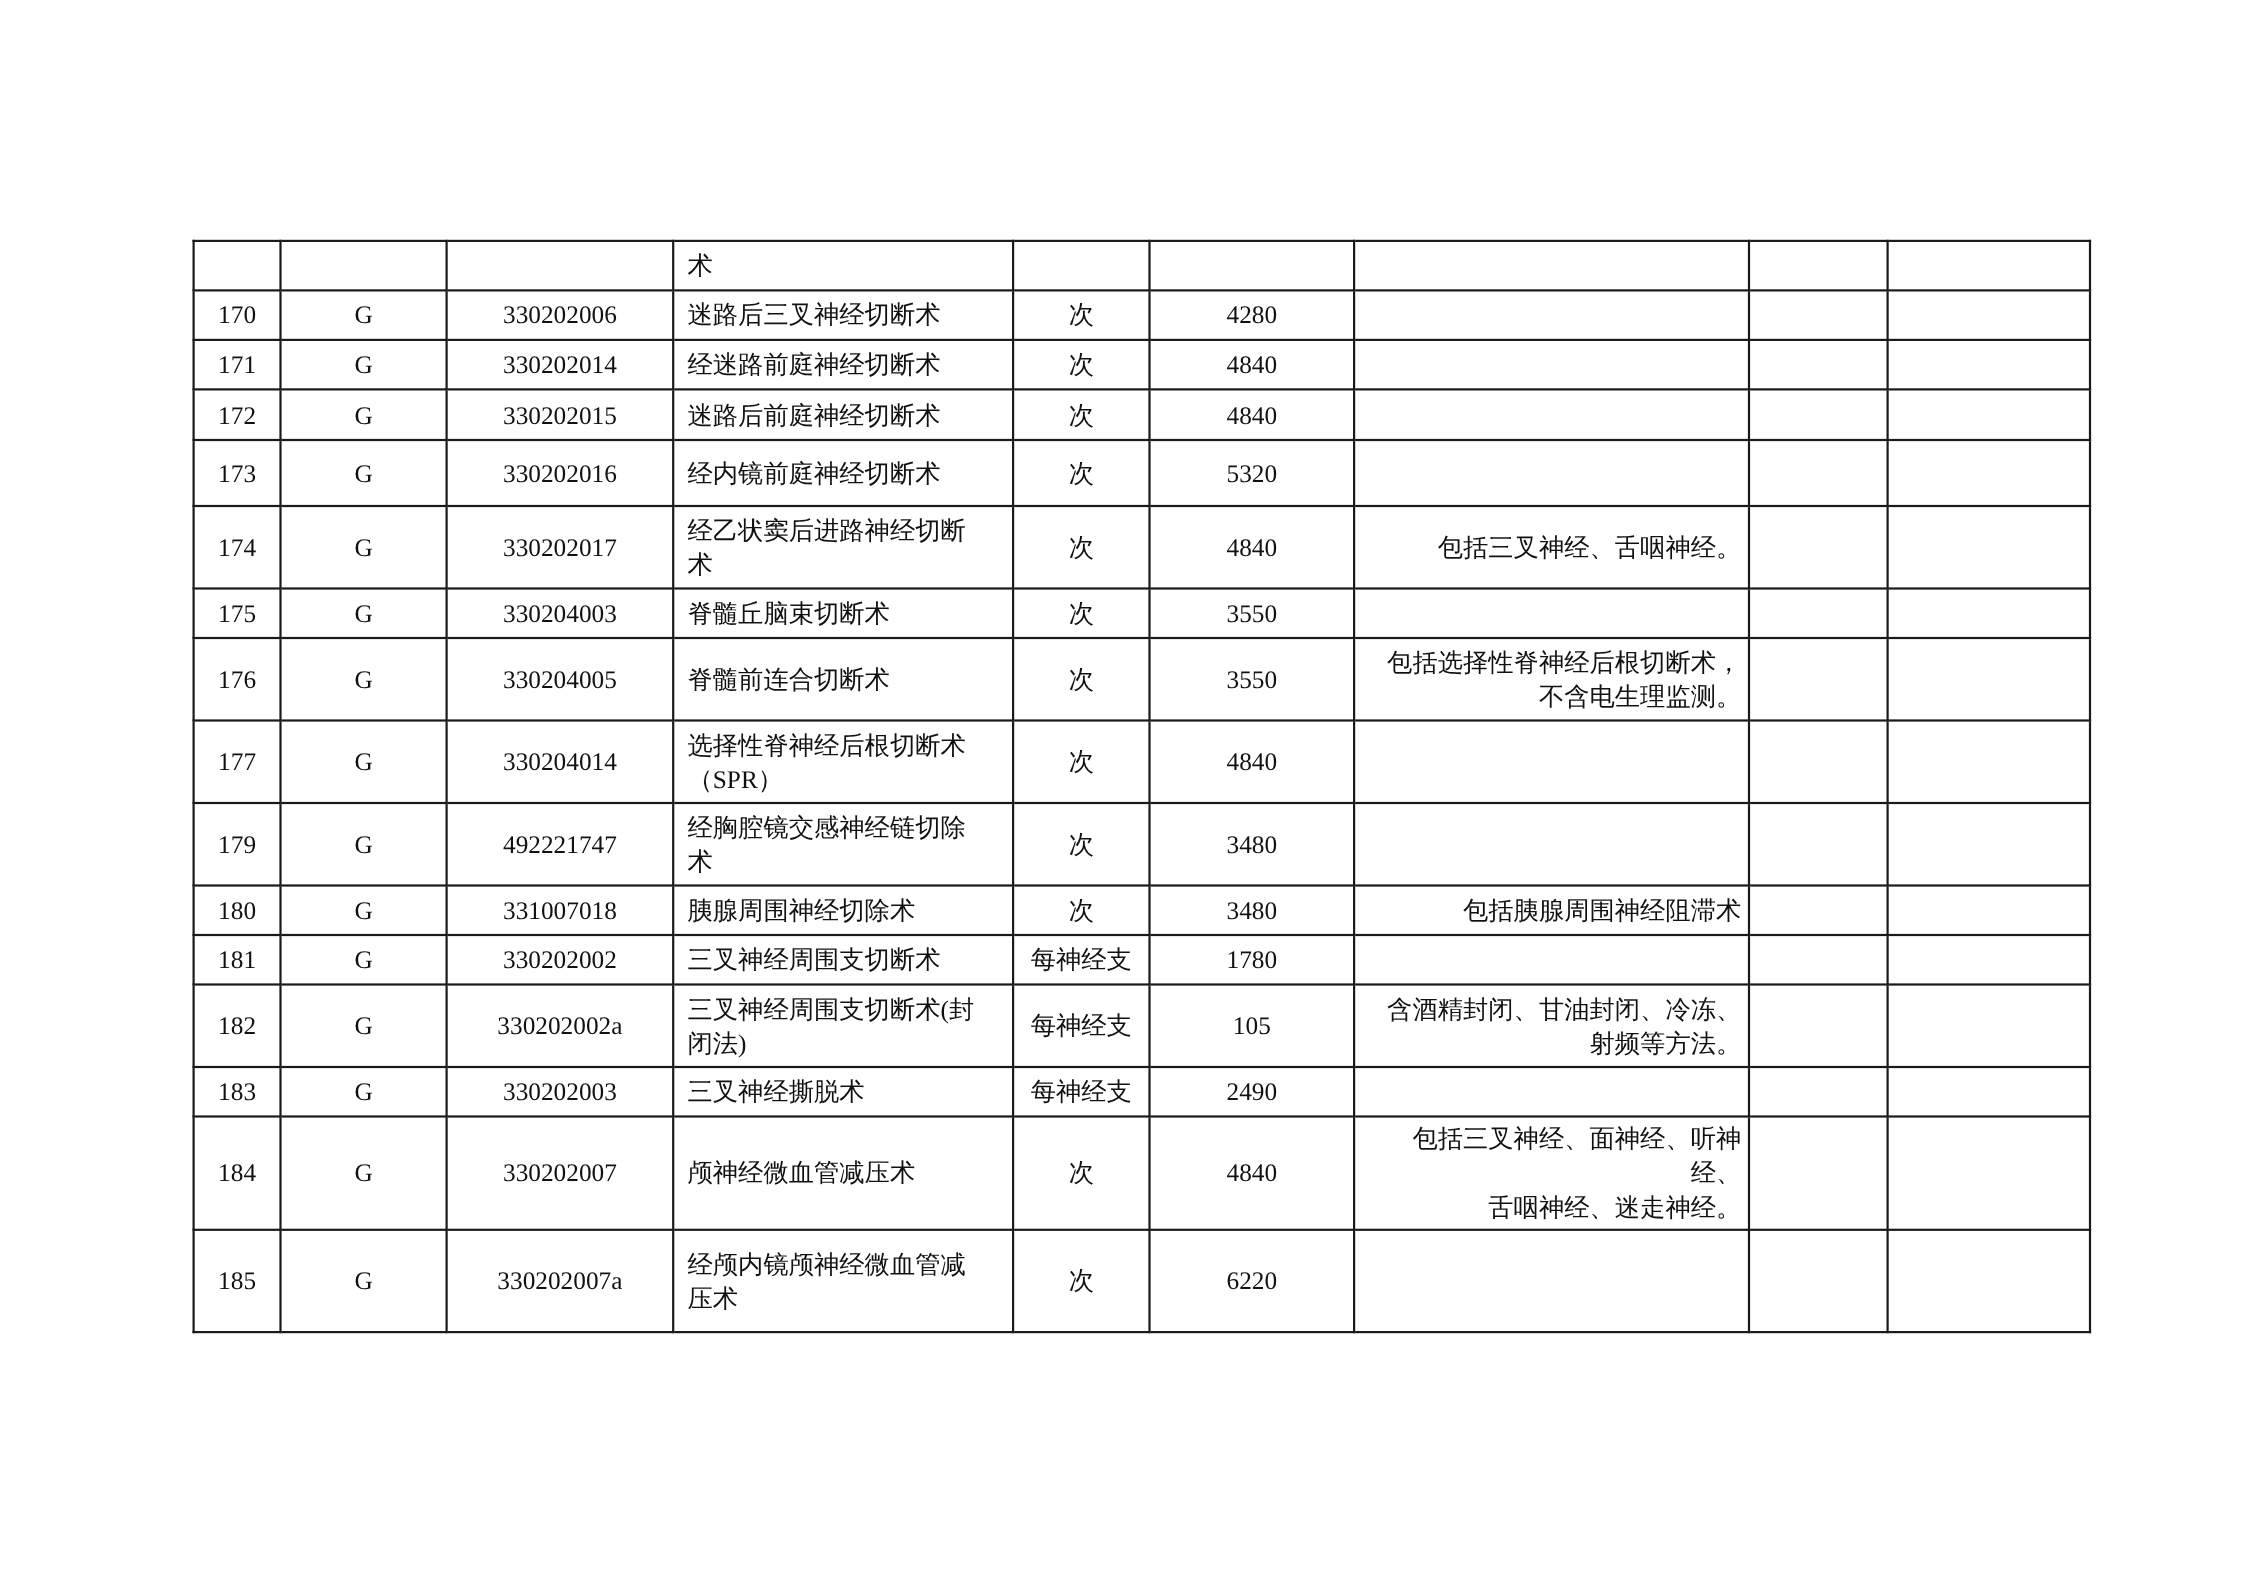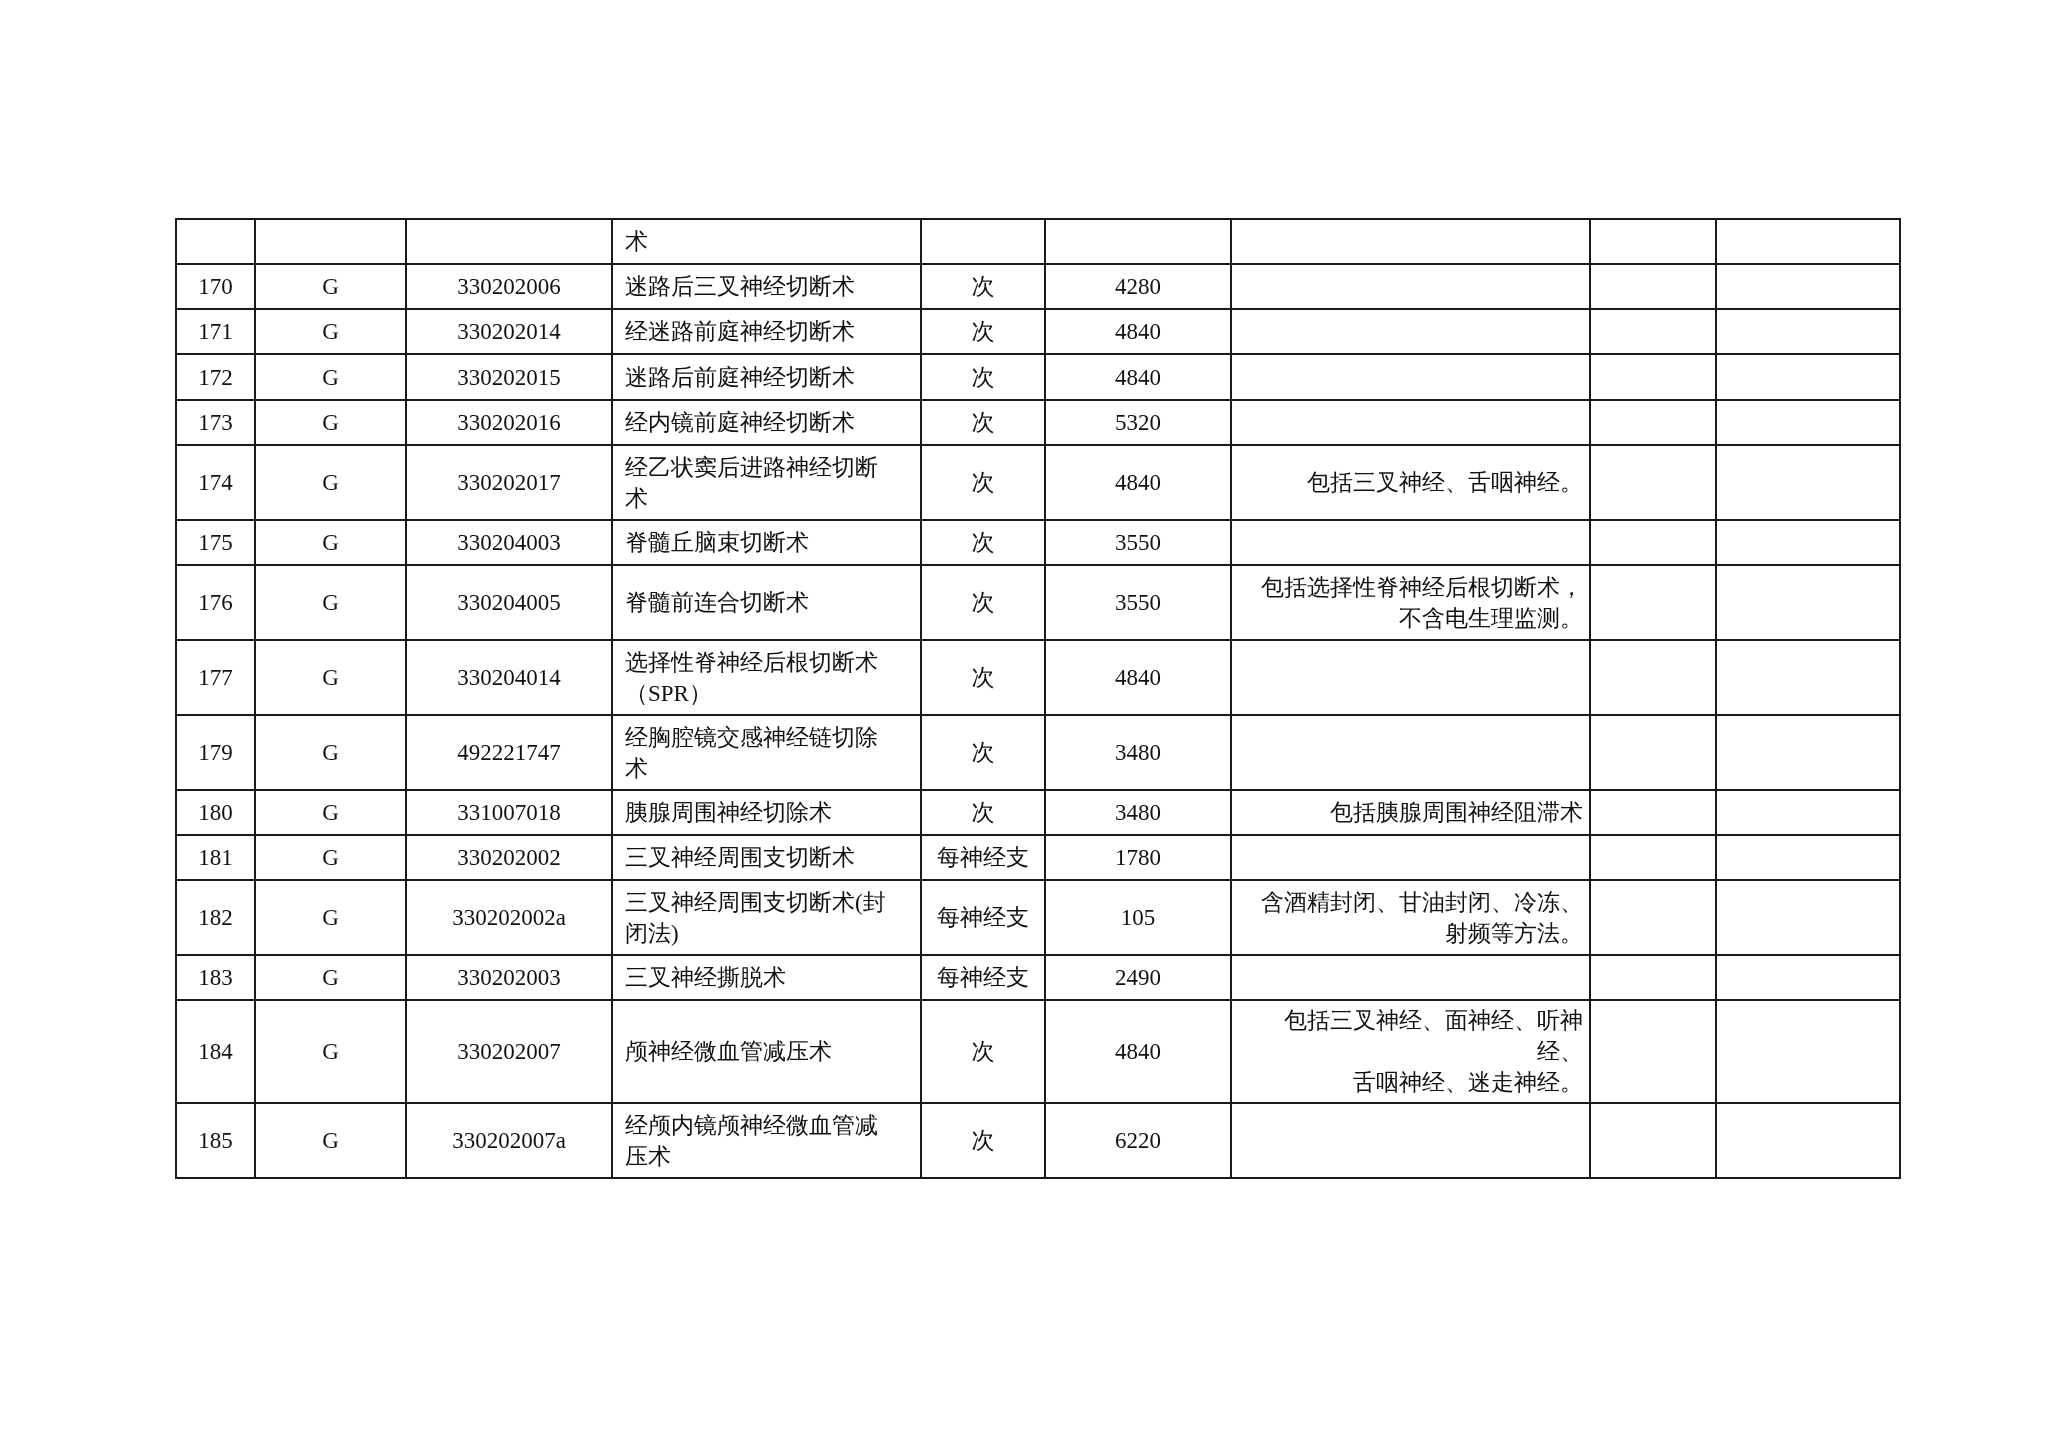--- a/index.html
+++ b/index.html
@@ -97,21 +97,21 @@
           <td class="c-no">172</td>
           <td class="c-cat">G</td>
           <td class="c-code">330202015</td>
           <td class="c-name">迷路后前庭神经切断术</td>
           <td class="c-unit">次</td>
           <td class="c-price">4840</td>
           <td class="c-note"></td>
           <td class="c-blank"></td>
           <td class="c-blank"></td>
         </tr>
-        <tr style="height: 45px;">
+        <tr style="height: 60px;">
           <td class="c-no">173</td>
           <td class="c-cat">G</td>
           <td class="c-code">330202016</td>
           <td class="c-name">经内镜前庭神经切断术</td>
           <td class="c-unit">次</td>
           <td class="c-price">5320</td>
           <td class="c-note"></td>
           <td class="c-blank"></td>
           <td class="c-blank"></td>
         </tr>
@@ -225,21 +225,21 @@
           <td class="c-cat">G</td>
           <td class="c-code">330202007</td>
           <td class="c-name">颅神经微血管减压术</td>
           <td class="c-unit">次</td>
           <td class="c-price">4840</td>
           <td class="c-note">包括三叉神经、面神经、听神经、
 舌咽神经、迷走神经。</td>
           <td class="c-blank"></td>
           <td class="c-blank"></td>
         </tr>
-        <tr style="height: 75px;">
+        <tr style="height: 93px;">
           <td class="c-no">185</td>
           <td class="c-cat">G</td>
           <td class="c-code">330202007a</td>
           <td class="c-name">经颅内镜颅神经微血管减
 压术</td>
           <td class="c-unit">次</td>
           <td class="c-price">6220</td>
           <td class="c-note"></td>
           <td class="c-blank"></td>
           <td class="c-blank"></td>

